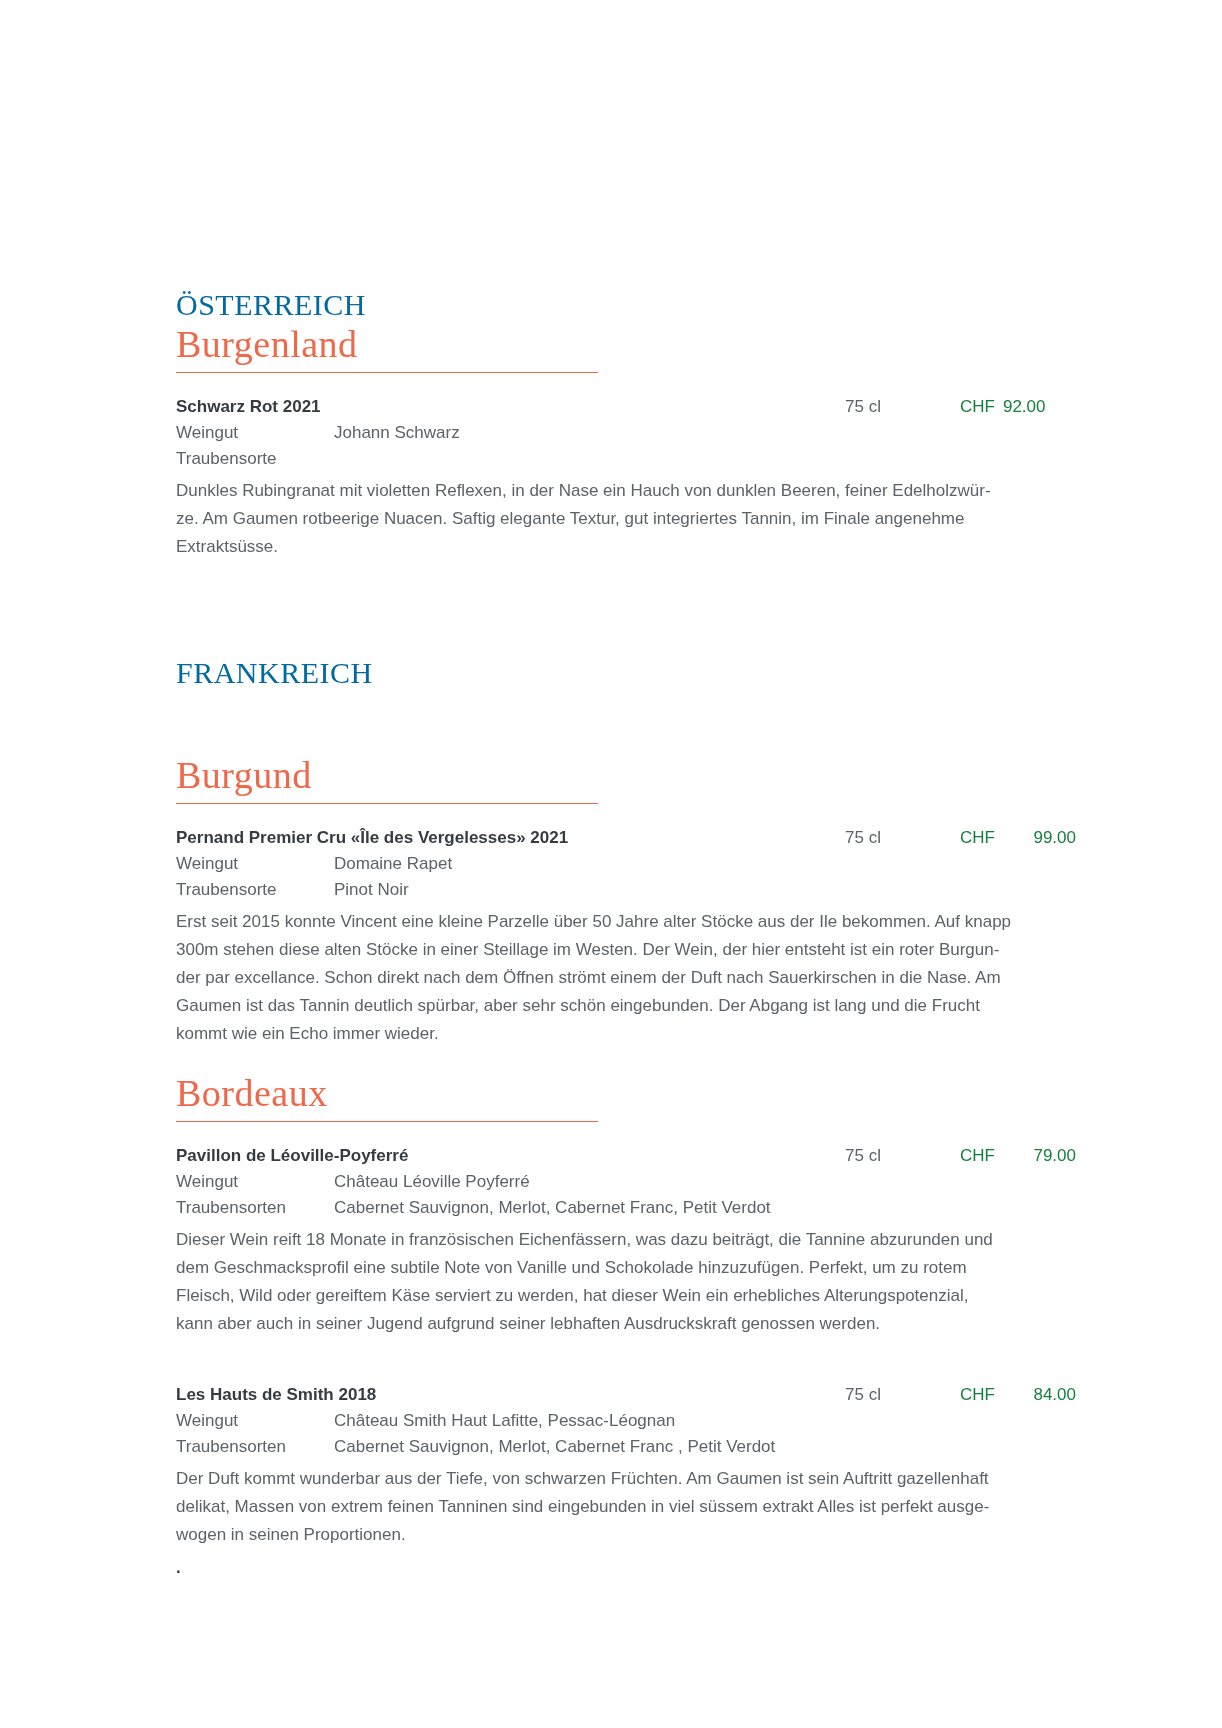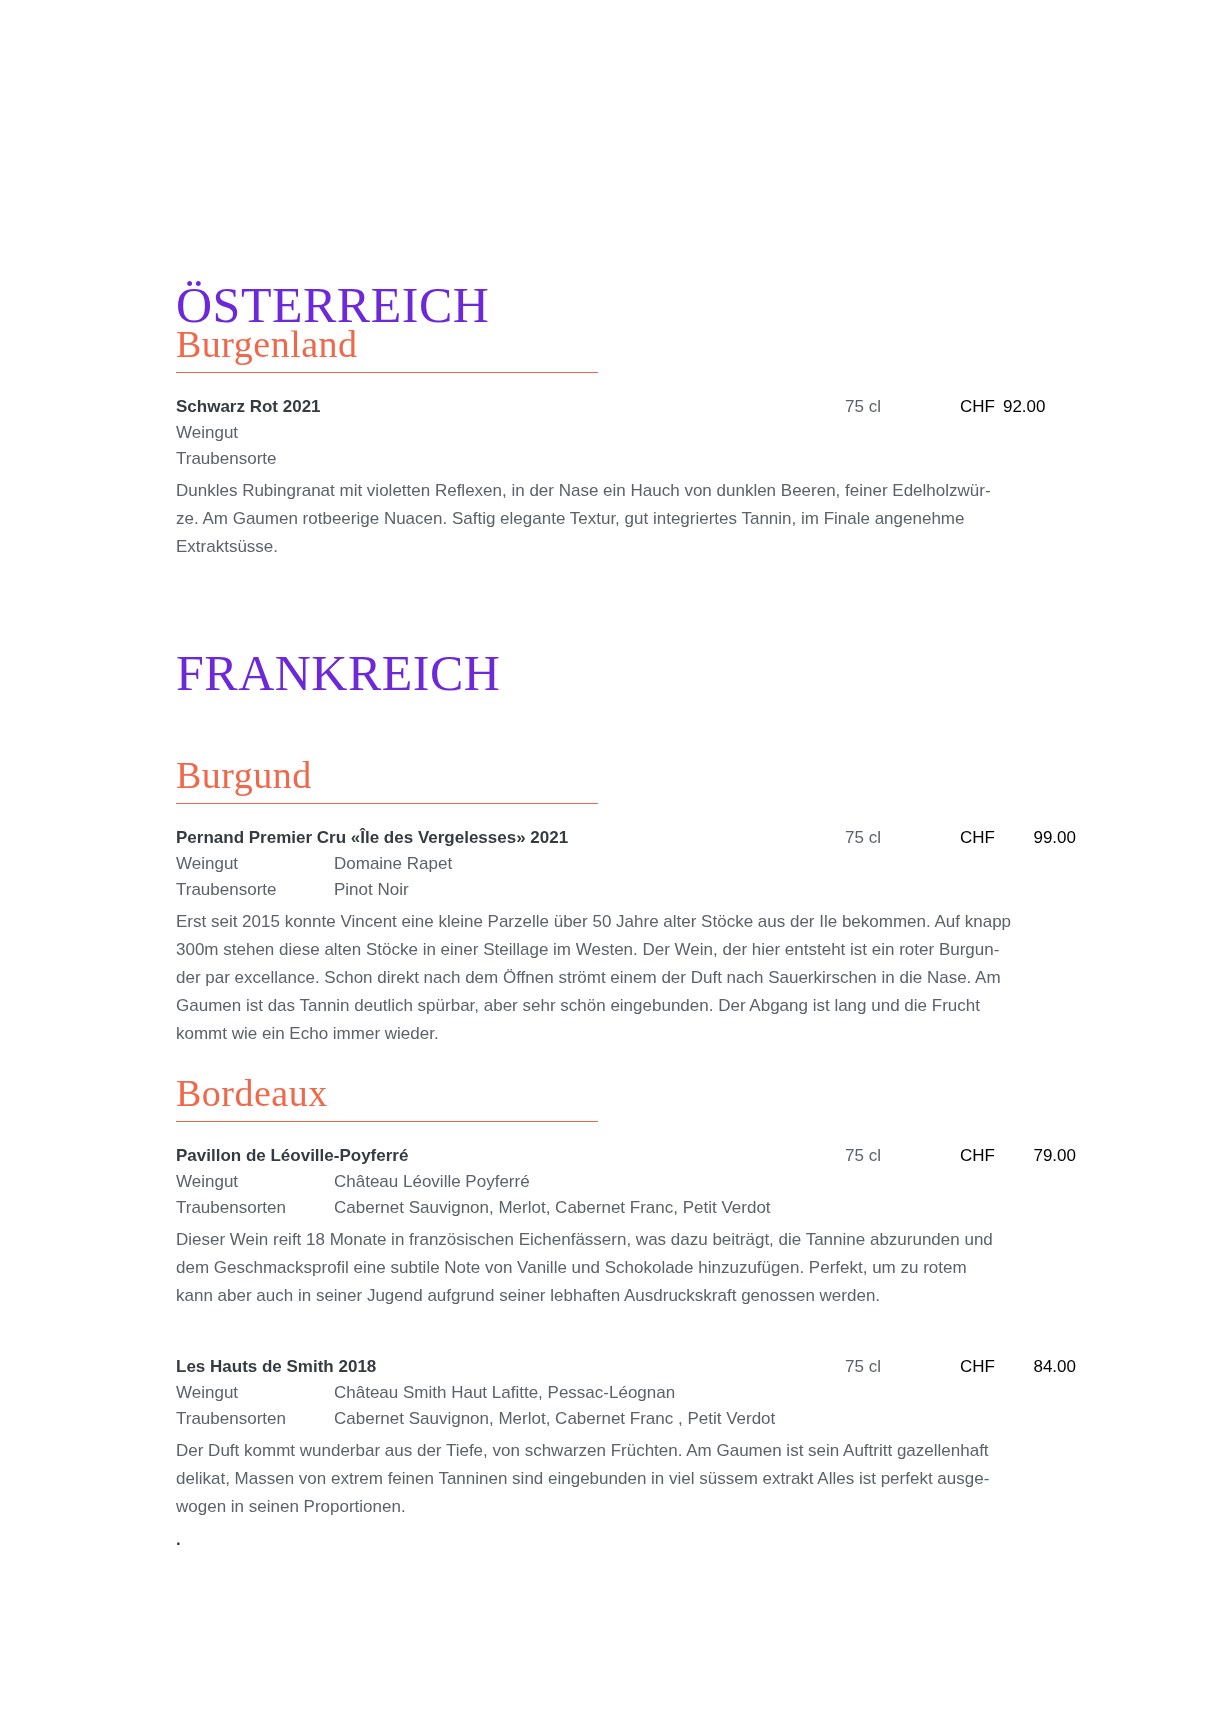--- a/index.html
+++ b/index.html
@@ -14,23 +14,23 @@
     box-sizing: border-box;
     width: 1222px;
     height: 1728px;
     padding: 0 146px 0 176px;
     font-family: "Liberation Sans", "DejaVu Sans", sans-serif;
     color: #5c6267;
   }
   .country-heading {
     font-family: "Liberation Serif", "DejaVu Serif", serif;
     font-weight: 400;
-    font-size: 50px;
+    font-size: 30px;
     line-height: 38px;
-    color: #6d28d9;
+    color: #0369a1;
     letter-spacing: 0.5px;
     margin: 0;
   }
   .country-heading.first { margin-top: 286px; }
   .country-heading.second { margin-top: 93px; }
   .region-heading {
     font-family: "Liberation Serif", "DejaVu Serif", serif;
     font-weight: 400;
     font-size: 38px;
     line-height: 40px;
@@ -54,21 +54,21 @@
   }
   .wine-name {
     font-weight: 700;
     color: #363b41;
     white-space: nowrap;
   }
   .wine-volume { color: #5c6267; }
   .wine-price-cell {
     display: flex;
     justify-content: space-between;
-    color: #000000;
+    color: #15803d;
   }
   .wine-price-cell.tight {
     justify-content: flex-start;
     gap: 8px;
   }
   .meta-row {
     display: grid;
     grid-template-columns: 127px 1fr;
     line-height: 26px;
     font-size: 17px;
@@ -104,20 +104,21 @@
     <div class="wine-title-row">
       <span class="wine-name">Schwarz Rot 2021</span>
       <span class="wine-volume">75 cl</span>
       <span class="wine-price-cell tight">
         <span>CHF</span>
         <span>92.00</span>
       </span>
     </div>
     <div class="meta-row">
       <span class="meta-label">Weingut</span>
+      <span class="meta-value">Johann Schwarz</span>
     </div>
     <div class="meta-row">
       <span class="meta-label">Traubensorte</span>
     </div>
     <div class="wine-description">
       <div class="desc-line">Dunkles Rubingranat mit violetten Reflexen, in der Nase ein Hauch von dunklen Beeren, feiner Edelholzwür-</div>
       <div class="desc-line">ze. Am Gaumen rotbeerige Nuacen. Saftig elegante Textur, gut integriertes Tannin, im Finale angenehme</div>
       <div class="desc-line">Extraktsüsse.</div>
     </div>
   </div>
@@ -167,20 +168,21 @@
       <span class="meta-label">Weingut</span>
       <span class="meta-value">Château Léoville Poyferré</span>
     </div>
     <div class="meta-row">
       <span class="meta-label">Traubensorten</span>
       <span class="meta-value">Cabernet Sauvignon, Merlot, Cabernet Franc, Petit Verdot</span>
     </div>
     <div class="wine-description">
       <div class="desc-line">Dieser Wein reift 18 Monate in französischen Eichenfässern, was dazu beiträgt, die Tannine abzurunden und</div>
       <div class="desc-line">dem Geschmacksprofil eine subtile Note von Vanille und Schokolade hinzuzufügen. Perfekt, um zu rotem</div>
+      <div class="desc-line">Fleisch, Wild oder gereiftem Käse serviert zu werden, hat dieser Wein ein erhebliches Alterungspotenzial,</div>
       <div class="desc-line">kann aber auch in seiner Jugend aufgrund seiner lebhaften Ausdruckskraft genossen werden.</div>
     </div>
   </div>
 
   <div class="wine">
     <div class="wine-title-row">
       <span class="wine-name">Les Hauts de Smith 2018</span>
       <span class="wine-volume">75 cl</span>
       <span class="wine-price-cell">
         <span>CHF</span>

